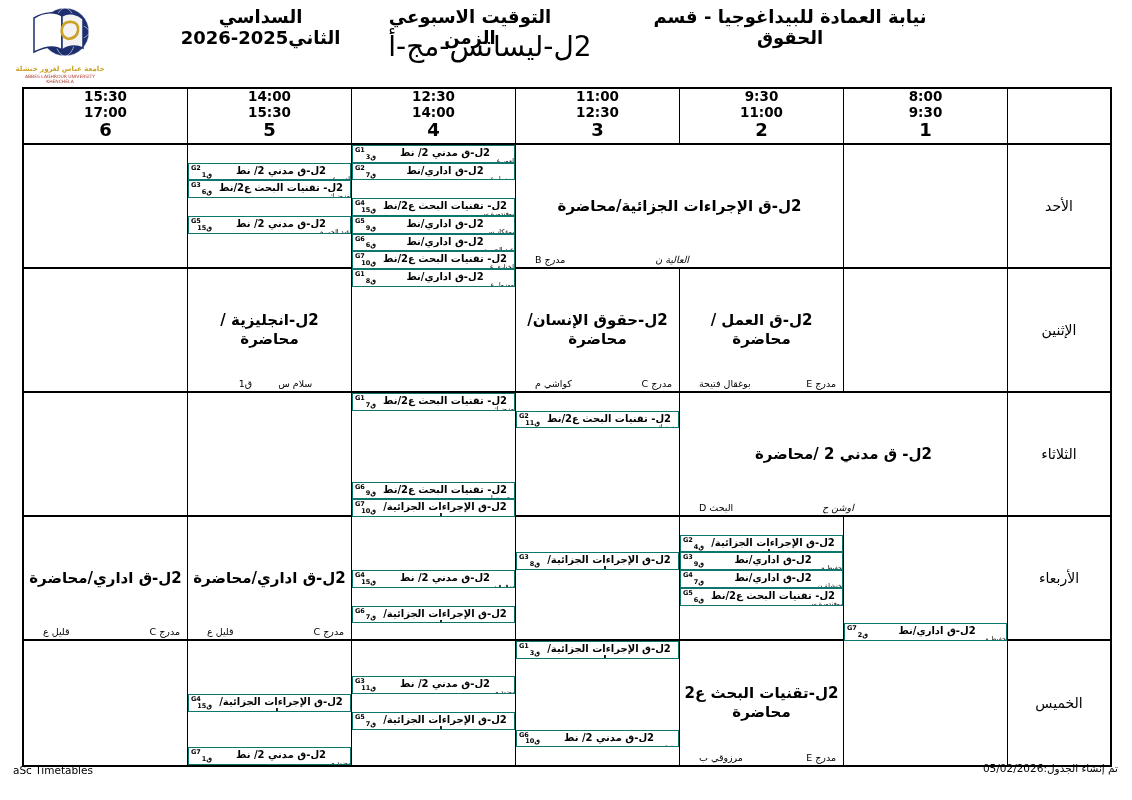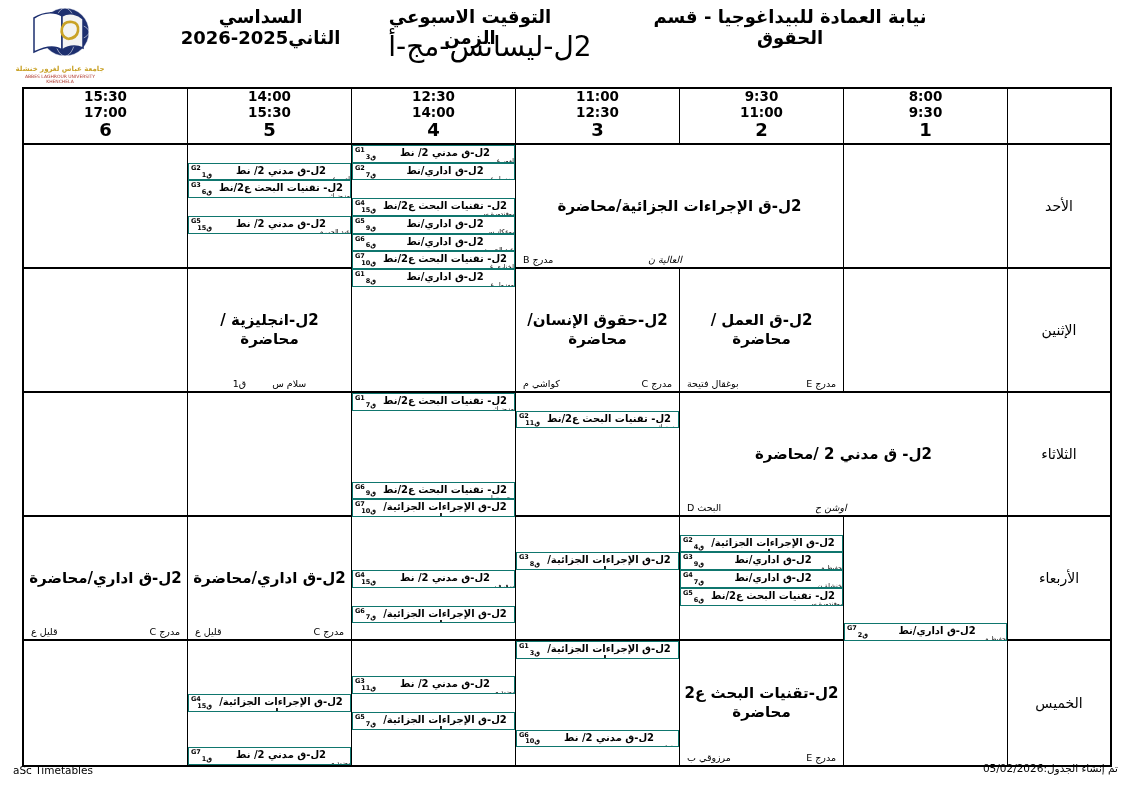--- a/index.html
+++ b/index.html
@@ -25,21 +25,21 @@
      box-sizing:border-box;background:#fff;}
   .c.lastcol{border-right:none;}
   .c.lastrow{border-bottom:none;}
   .th{display:flex;flex-direction:column;align-items:center;line-height:1.15;}
   .th .tt{font-size:13.5px;font-weight:bold;}
   .th .tn{font-size:18px;font-weight:bold;}
   .daycell{display:flex;align-items:center;justify-content:center;font-size:14px;}
   
   .lec{display:flex;flex-direction:column;align-items:center;justify-content:center;}
   .ltitle{font-size:15px;font-weight:bold;text-align:center;line-height:1.25;padding:0 4px;}
-  .lbottom{position:absolute;bottom:3px;left:0;right:0;display:flex;
+  .lbottom{position:absolute;bottom:3px;left:12px;right:0;display:flex;
            justify-content:space-between;padding:0 7px;font-size:9.5px;line-height:1;}
   .w2 .lbottom::after{content:"";width:19%;}
   .mid .lbottom{justify-content:center;gap:26px;}
   .br.it{font-style:italic;}
   
   .gbox{position:absolute;left:0;right:0;box-sizing:border-box;border:1px solid #0f766e;
         display:flex;background:#fff;overflow:hidden;}
   .glabel{width:21px;padding:1px 0 0 2px;line-height:1.05;}
   .glabel span{display:block;font-size:6.5px;font-weight:bold;}
   .gmain{flex:1;padding-top:1px;line-height:1.1;}

